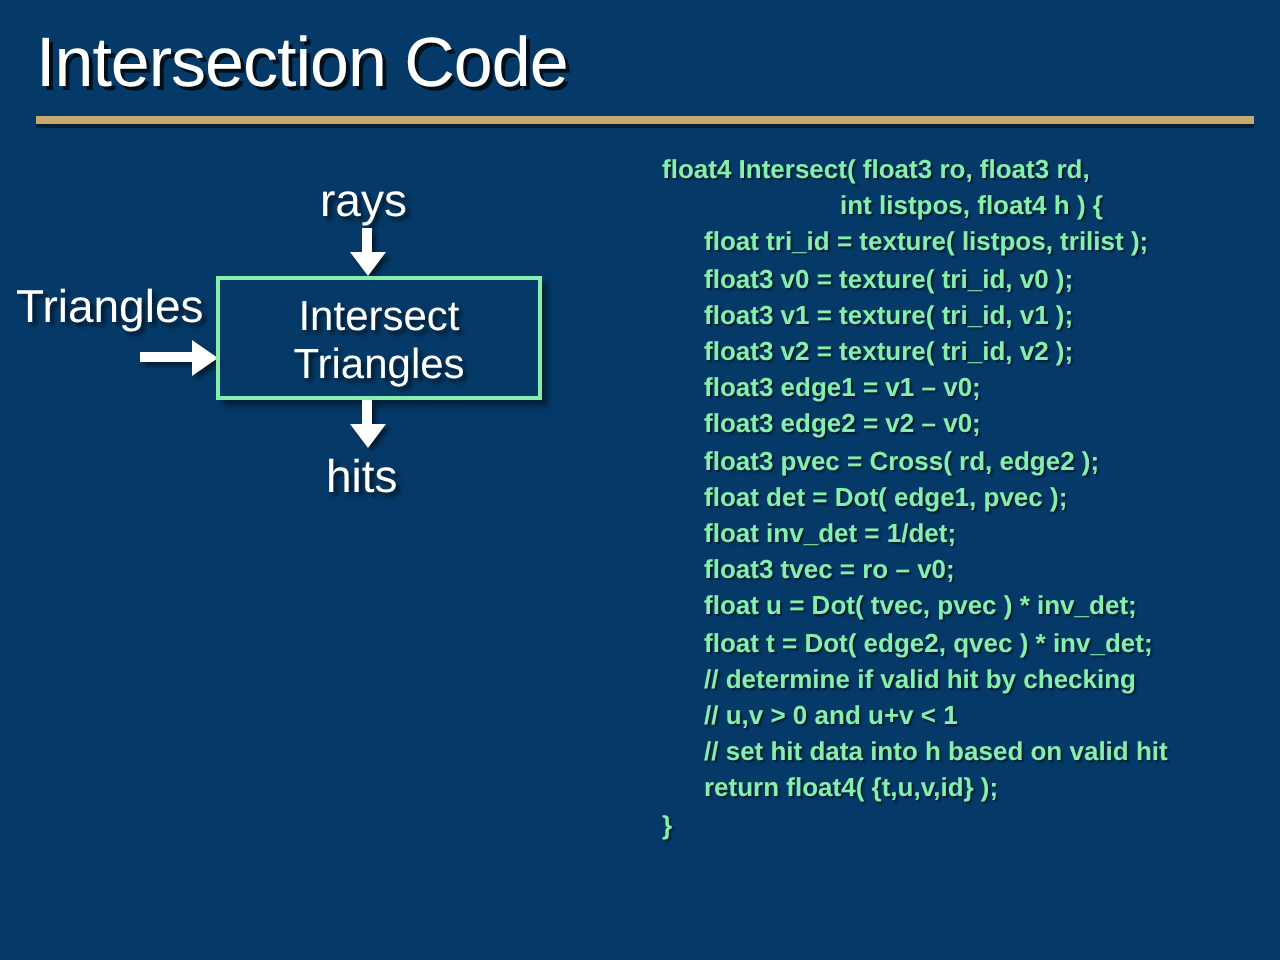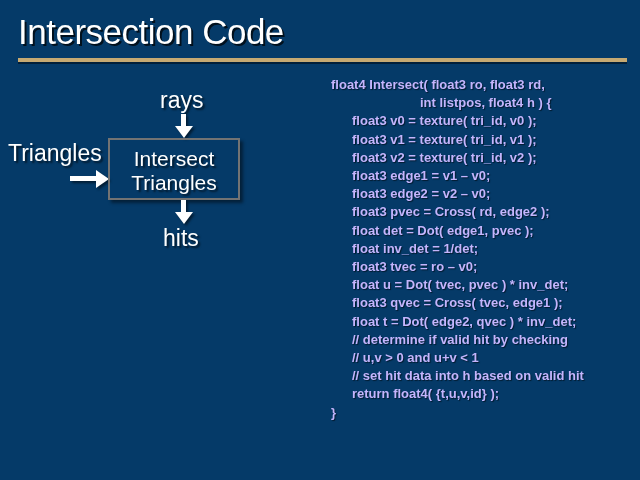--- a/index.html
+++ b/index.html
@@ -62,23 +62,23 @@
   }
 
   #label-rays   { left: 160px; top: 7px; }
   #label-hits   { left: 163px; top: 145px; }
   #label-triangles { left: 8px; top: 60px; }
 
   #proc-box {
     position: absolute;
     left: 108px;
     top: 58px;
-    width: 132px;
+    width: 163px;
     height: 62px;
-    border: 2px solid #737373;
+    border: 2px solid #86efac;
     box-sizing: border-box;
     box-shadow: 3px 3px 3px rgba(0,0,0,0.45);
   }
   #proc-box-text {
     position: absolute;
     left: 0;
     top: 7px;
     width: 100%;
     text-align: center;
     color: #FFFFFF;
@@ -142,21 +142,21 @@
   }
 
   
   #code-block {
     position: absolute;
     left: 331px;
     top: 76px;
     width: 300px;
   }
   .code-line {
-    color: #c4b5fd;
+    color: #86efac;
     font-size: 13px;
     font-weight: bold;
     line-height: 18.2px;
     white-space: pre;
     text-shadow: 1px 1px 1px rgba(0,0,0,0.55);
   }
   .ind-0 { padding-left: 0; }
   .ind-1 { padding-left: 21px; }
   .ind-5 { padding-left: 89px; }
 </style>
@@ -196,31 +196,31 @@
       <div class="shaft"></div>
       <div class="head"></div>
     </div>
 
     <div class="diag-label" id="label-hits">hits</div>
   </div>
 
   <div id="code-block">
       <div class="code-line ind-0">float4 Intersect( float3 ro, float3 rd,</div>
       <div class="code-line ind-5">int listpos, float4 h ) {</div>
+      <div class="code-line ind-1">float tri_id = texture( listpos, trilist );</div>
       <div class="code-line ind-1">float3 v0 = texture( tri_id, v0 );</div>
       <div class="code-line ind-1">float3 v1 = texture( tri_id, v1 );</div>
       <div class="code-line ind-1">float3 v2 = texture( tri_id, v2 );</div>
       <div class="code-line ind-1">float3 edge1 = v1 – v0;</div>
       <div class="code-line ind-1">float3 edge2 = v2 – v0;</div>
       <div class="code-line ind-1">float3 pvec = Cross( rd, edge2 );</div>
       <div class="code-line ind-1">float det = Dot( edge1, pvec );</div>
       <div class="code-line ind-1">float inv_det = 1/det;</div>
       <div class="code-line ind-1">float3 tvec = ro – v0;</div>
       <div class="code-line ind-1">float u = Dot( tvec, pvec ) * inv_det;</div>
-      <div class="code-line ind-1">float3 qvec = Cross( tvec, edge1 );</div>
       <div class="code-line ind-1">float t = Dot( edge2, qvec ) * inv_det;</div>
       <div class="code-line ind-1">// determine if valid hit by checking</div>
       <div class="code-line ind-1">// u,v &gt; 0 and u+v &lt; 1</div>
       <div class="code-line ind-1">// set hit data into h based on valid hit</div>
       <div class="code-line ind-1">return float4( {t,u,v,id} );</div>
       <div class="code-line ind-0">}</div>
     </div>
 
 </div>
 

